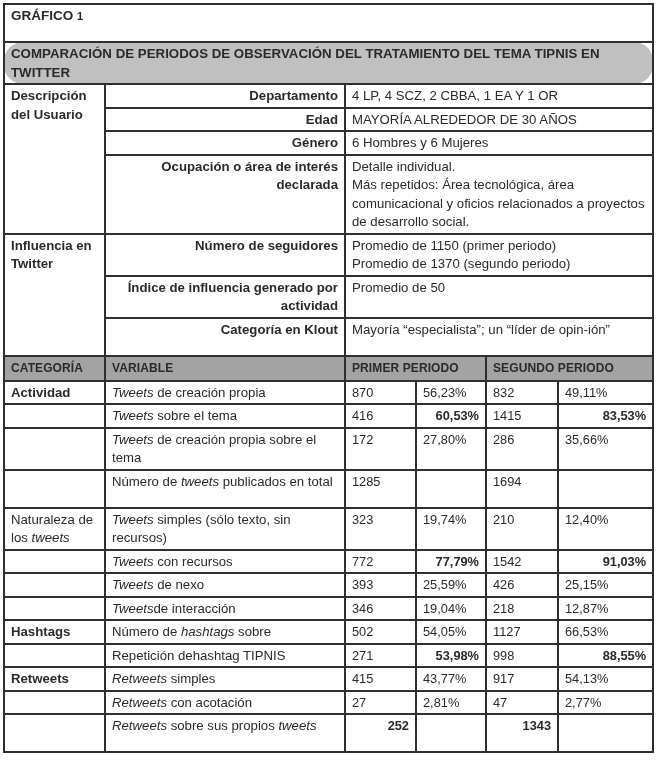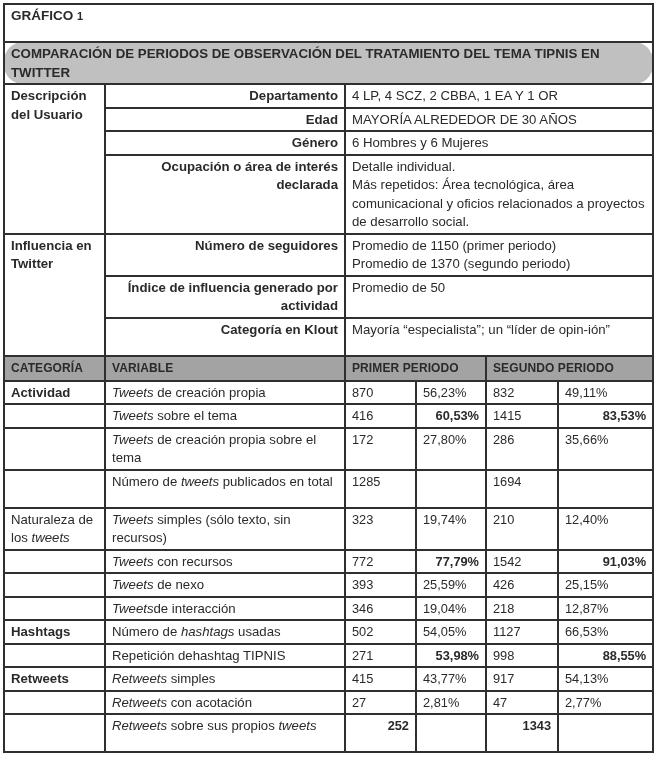--- a/index.html
+++ b/index.html
@@ -157,21 +157,21 @@
       <tr class="r1">
         <td class="cat"></td>
         <td><span class="it">Tweets</span><span>de interacción</span></td>
         <td class="num">346</td>
         <td class="num">19,04%</td>
         <td class="num">218</td>
         <td class="num">12,87%</td>
       </tr>
       <tr class="r1">
         <td class="cat"><span>Hashtags</span></td>
-        <td><span>Número de </span><span class="it">hashtags</span><span> usadas</span></td>
+        <td><span>Número de </span><span class="it">hashtags</span><span> sobre</span></td>
         <td class="num">502</td>
         <td class="num">54,05%</td>
         <td class="num">1127</td>
         <td class="num">66,53%</td>
       </tr>
       <tr class="r1">
         <td class="cat"></td>
         <td><span>Repetición dehashtag TIPNIS</span></td>
         <td class="num">271</td>
         <td class="num bold">53,98%</td>

